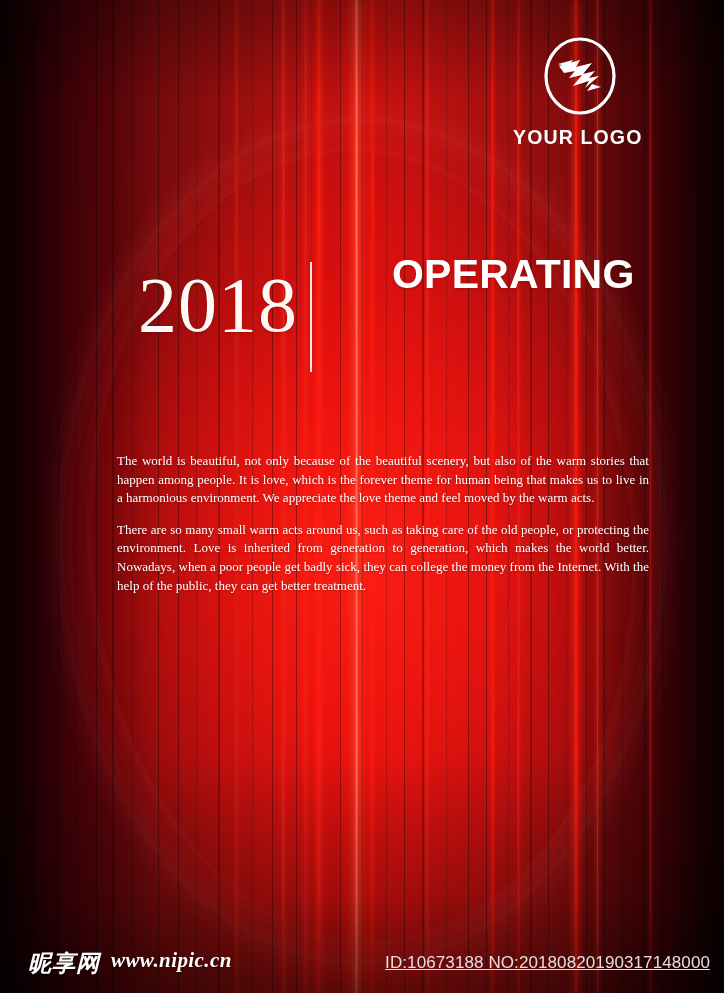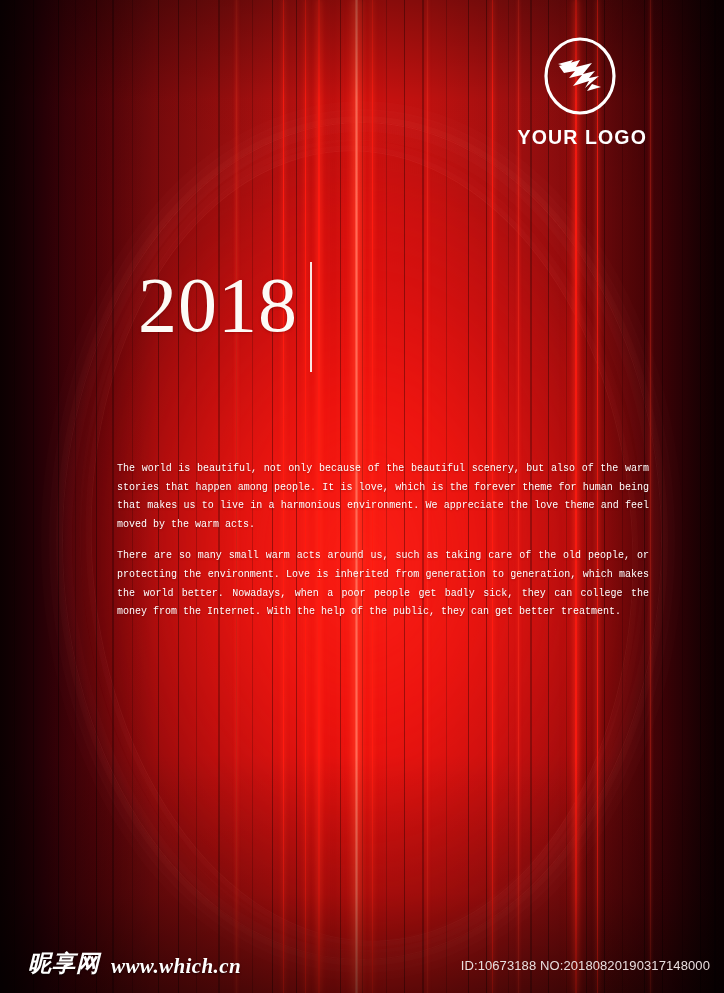--- a/index.html
+++ b/index.html
@@ -128,21 +128,21 @@
 
   
   .content { position: absolute; inset: 0; }
 
   
   .logo-block {
     position: absolute;
     top: 36px;
     right: 72px;
     width: 144px;
-    text-align: right;
+    text-align: left;
   }
   .logo-mark { width: 74px; height: 80px; margin: 0 auto; display: block; }
   .logo-text {
     margin-top: 9px;
     color: #ffffff;
     font-size: 21px;
     letter-spacing: 1.2px;
     font-weight: 600;
     font-family: "Liberation Sans", sans-serif;
     transform: scaleX(0.93);
@@ -189,38 +189,37 @@
   }
   .title span { display: block; }
 
   
   .body-copy {
     position: absolute;
     left: 117px;
     top: 452px;
     width: 532px;
     color: #ffffff;
-    font-family: Liberation Mono, monospace;
-    font-size: 10px;
+    font-family: Liberation Serif, serif;
+    font-size: 13px;
     line-height: 18.6px;
     text-align: justify;
     text-shadow: 0 1px 2px rgba(80,0,0,0.35);
-    margin-top: 8px;
   }
   .body-copy p { margin: 0 0 13px 0; }
   .body-copy p:last-child { margin-bottom: 0; }
 
   
   .footer { position: absolute; left: 0; right: 0; bottom: 0; height: 56px; }
   .footer-left {
     position: absolute;
     left: 28px;
     bottom: 14px;
     display: flex;
-    align-items: flex-end;
+    align-items: flex-start;
     gap: 11px;
   }
   .wm-cn {
     color: #ffffff;
     font-family: "Liberation Sans", sans-serif;
     font-weight: bold;
     font-size: 23px;
     letter-spacing: 1px;
     font-style: italic;
     text-shadow: 0 1px 2px rgba(0,0,0,0.5);
@@ -233,22 +232,23 @@
     font-size: 21px;
     letter-spacing: 0.4px;
     text-shadow: 0 1px 2px rgba(0,0,0,0.5);
   }
   .footer-right {
     position: absolute;
     right: 14px;
     bottom: 20px;
     color: #e9dede;
     font-family: "Liberation Sans", sans-serif;
-    font-size: 13px;
+    font-size: 17px;
     letter-spacing: 0.1px;
+    text-decoration: underline;
   }
 </style>
 </head>
 <body>
 
 <div id="poster">
 
   <div class="layer bg-base"></div>
   <div class="layer bg-oval"></div>
   <div class="layer bg-oval-rim"></div>
@@ -316,30 +316,31 @@
         <path d="M15 28 L30 24 L25 31 Z" fill="#ffffff"></path>
         <path d="M58 51 L44 55 L49 48 Z" fill="#ffffff"></path>
       </svg>
       <div class="logo-text">YOUR LOGO</div>
     </div>
 
     <div class="headline">
       <div class="year">2018</div>
       <div class="divider"></div>
       <div class="title">
+        <span>OPERATING</span>
       </div>
     </div>
 
     <div class="body-copy">
       <p>The world is beautiful, not only because of the beautiful scenery, but also of the warm stories that happen among people. It is love, which is the forever theme for human being that makes us to live in a harmonious environment. We appreciate the love theme and feel moved by the warm acts.</p>
       <p>There are so many small warm acts around us, such as taking care of the old people, or protecting the environment. Love is inherited from generation to generation, which makes the world better. Nowadays, when a poor people get badly sick, they can college the money from the Internet. With the help of the public, they can get better treatment.</p>
     </div>
 
     <div class="footer">
       <div class="footer-left">
         <span class="wm-cn">昵享网</span>
-        <span class="wm-url">www.which.cn</span>
+        <span class="wm-url">www.nipic.cn</span>
       </div>
       <div class="footer-right">ID:10673188 NO:20180820190317148000</div>
     </div>
 
   </div>
 </div>
 
 </body></html>

